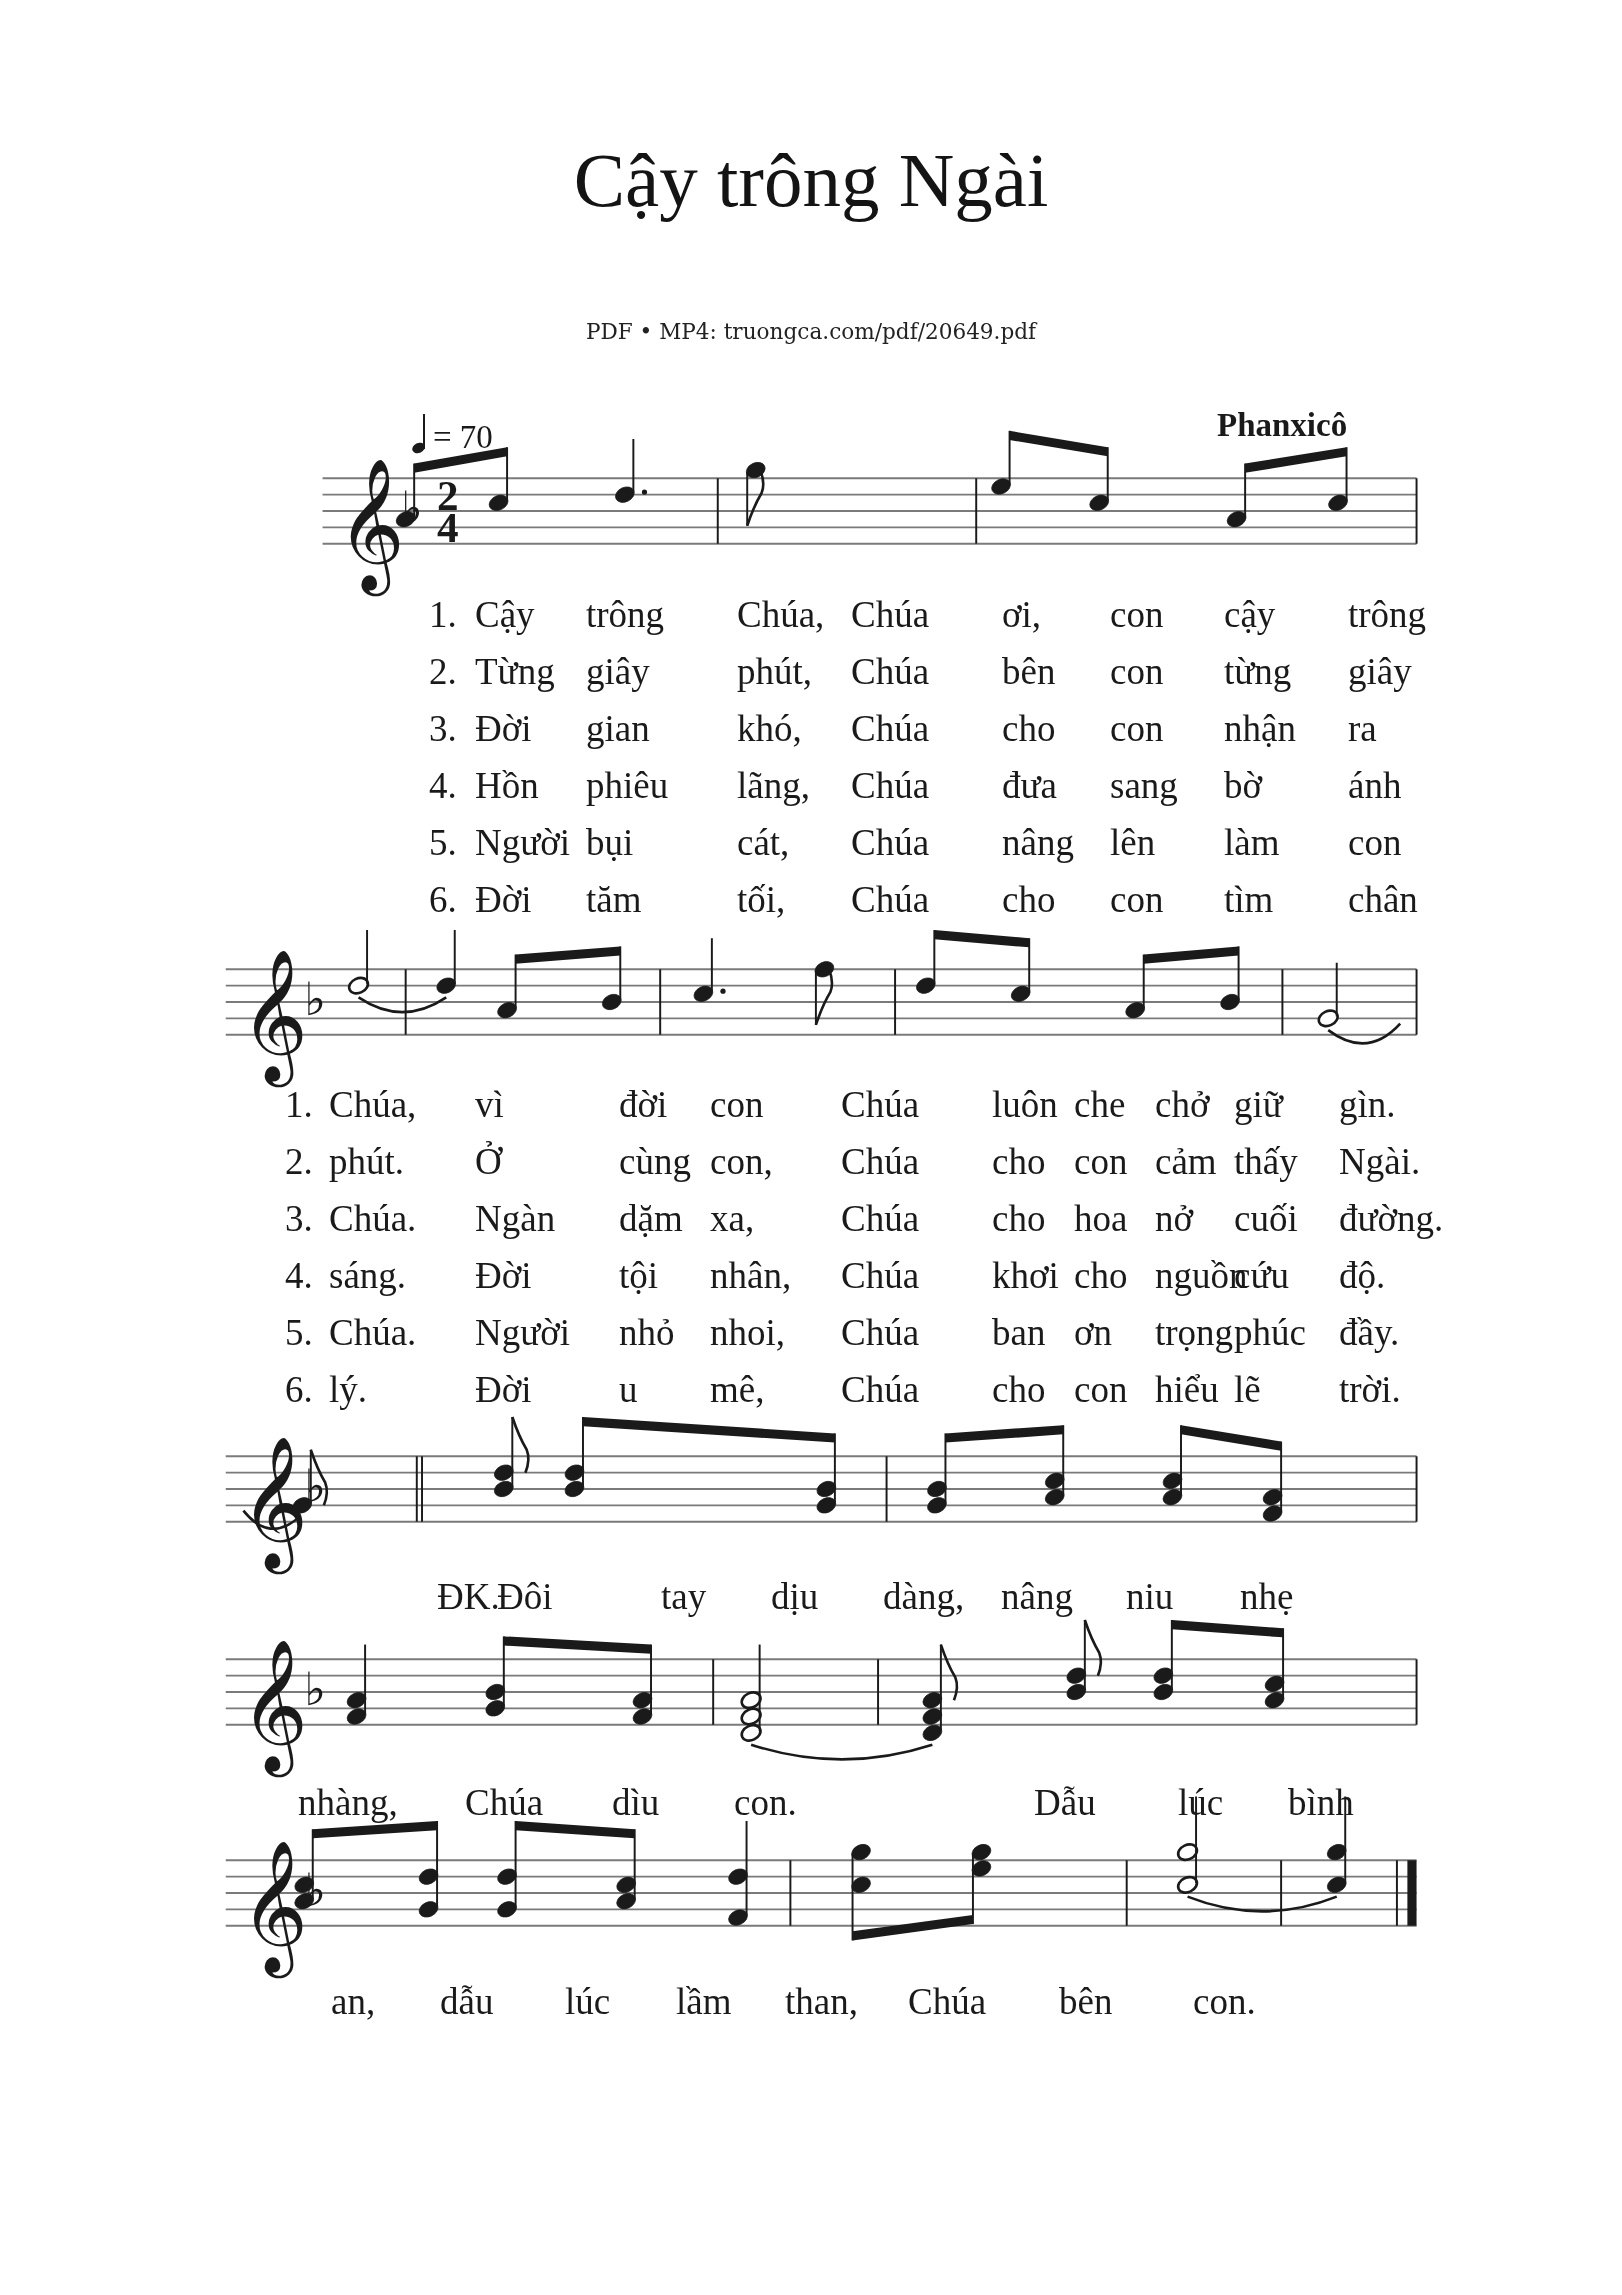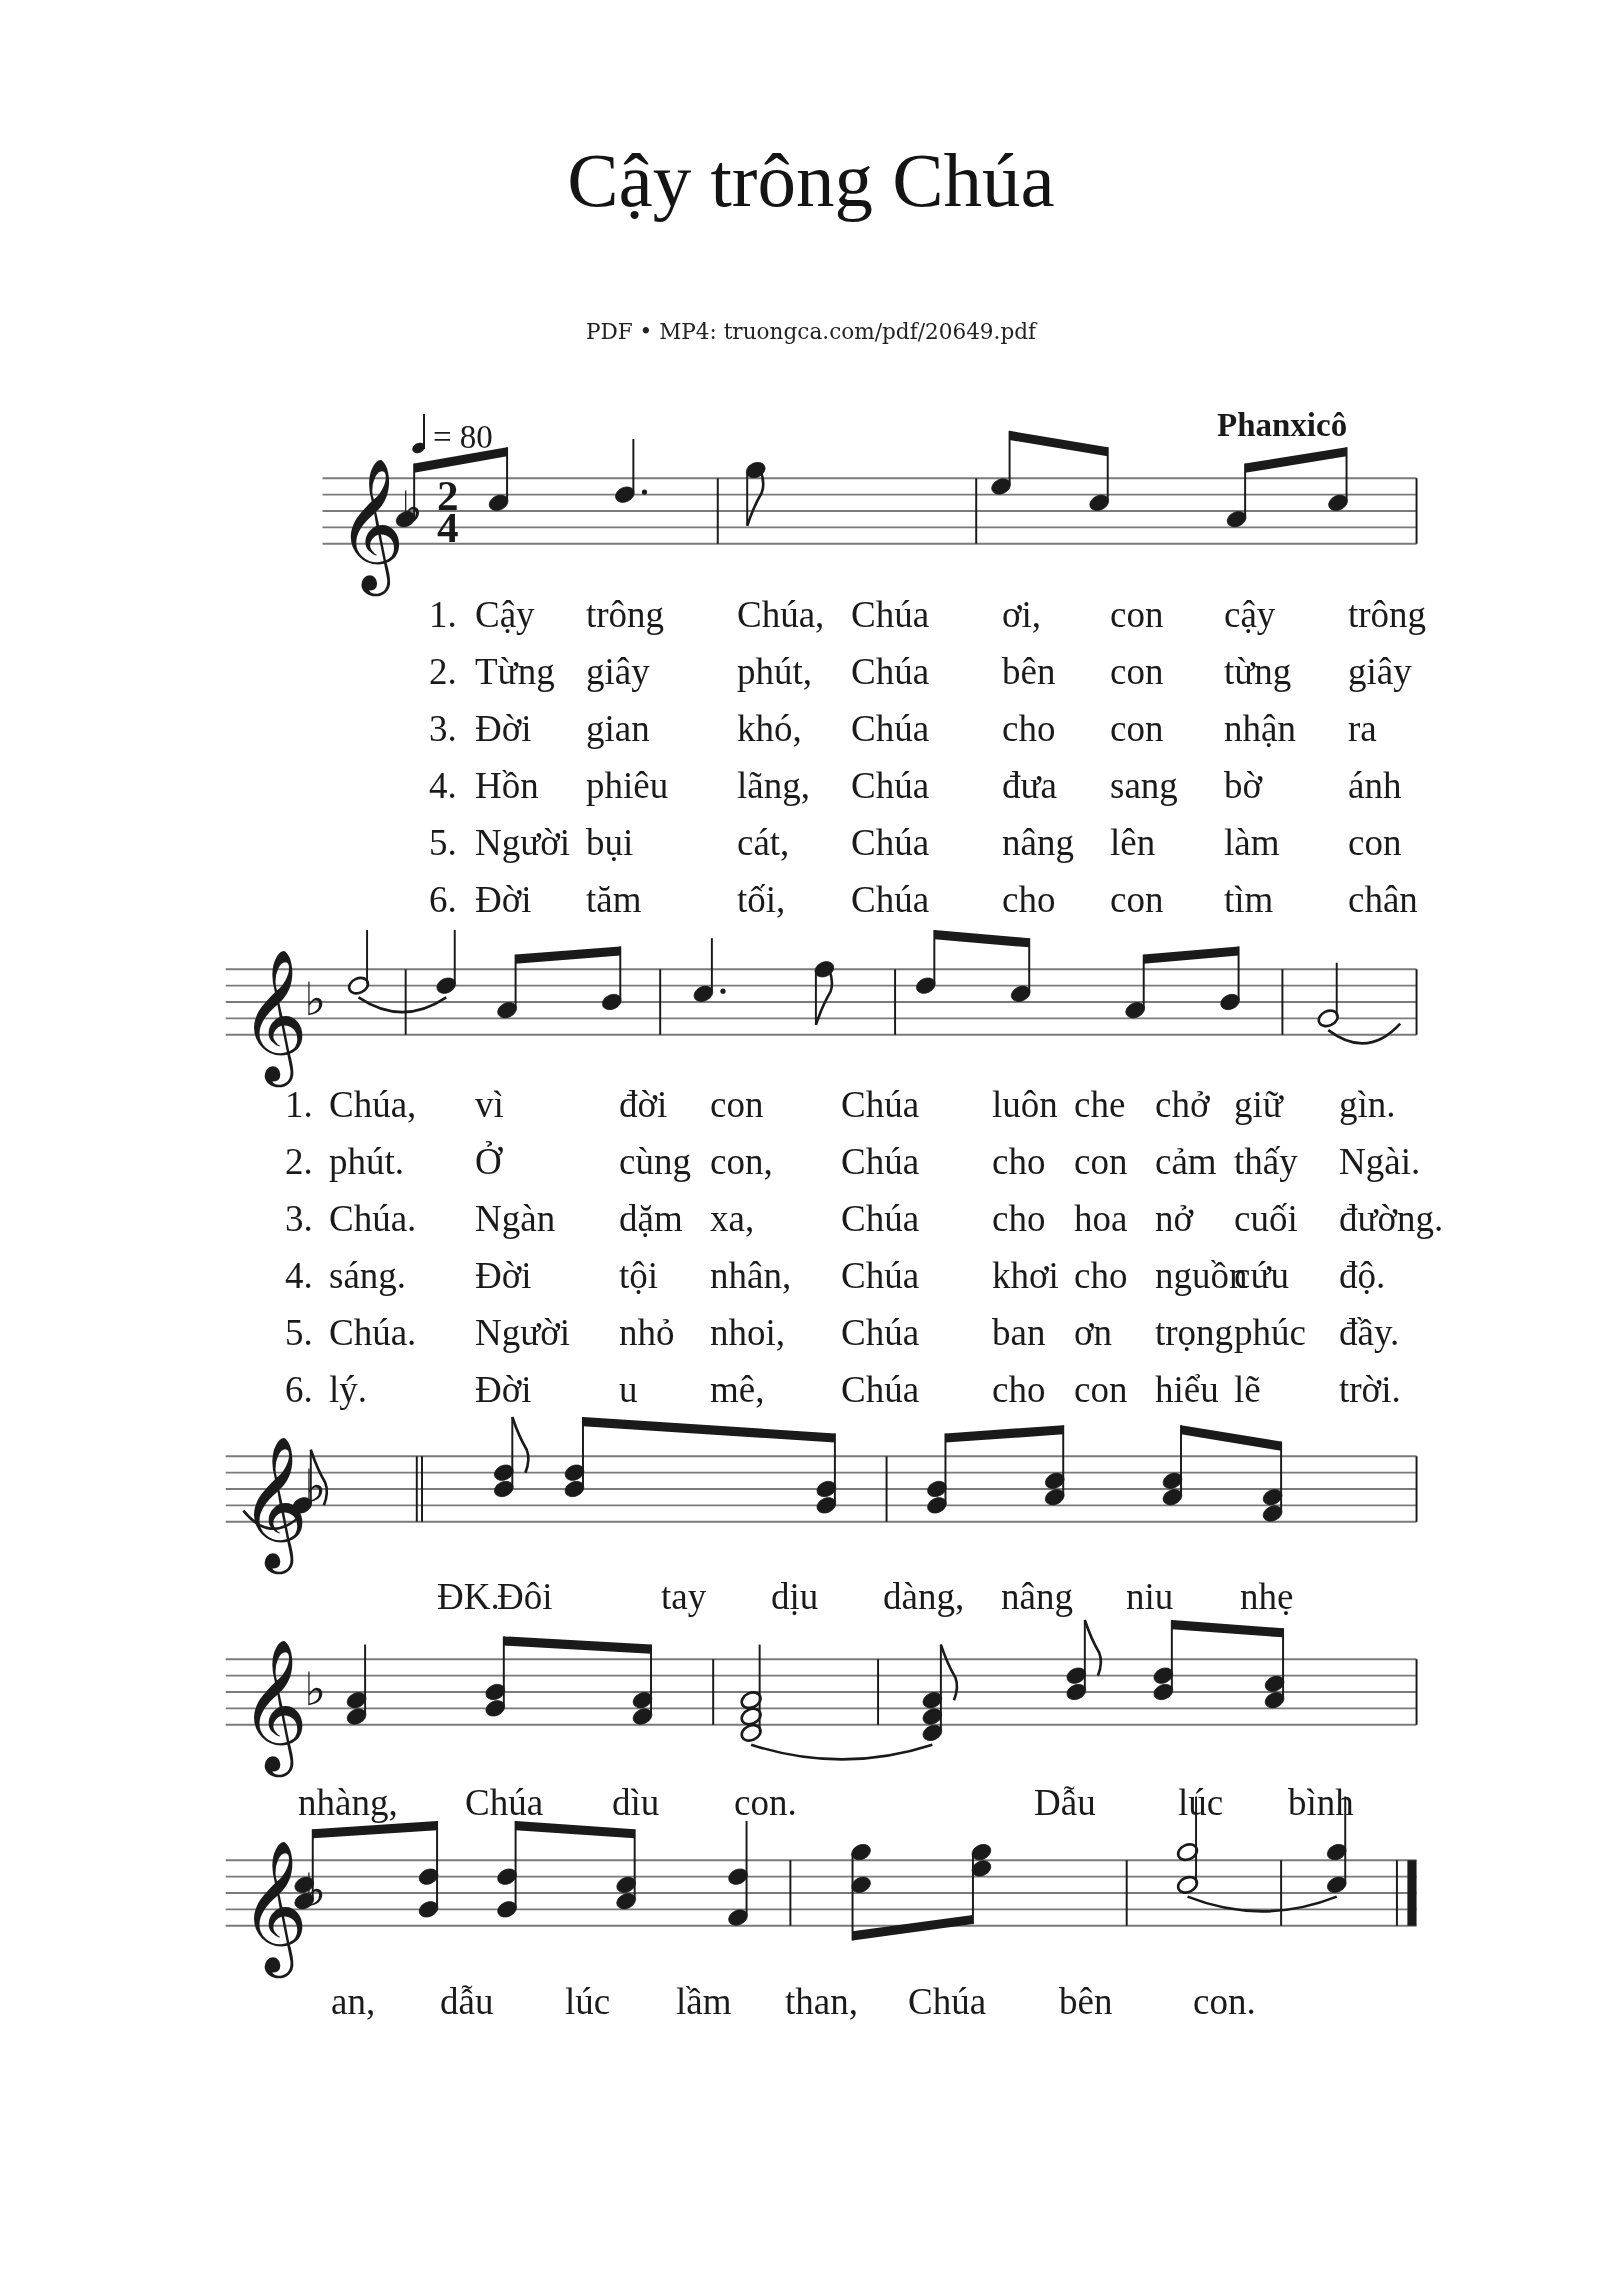--- a/index.html
+++ b/index.html
@@ -17,25 +17,25 @@
   .verse-line { height: 57px; line-height: 57px; white-space: pre; display: flex; }
   .verse-line .num { display: inline-block; }
   .verse-line .w { display: inline-block; }
   .lyric-line { position: absolute; font-size: 37px; color: #1a1a1a; white-space: pre; height: 46px; line-height: 46px; }
   .lyric-line .w { position: absolute; top: 0; white-space: nowrap; }
   svg.staff { position: absolute; overflow: visible; }
 </style>
 </head>
 <body>
 
-<div class="abs title">Cậy trông Chúa</div>
+<div class="abs title">Cậy trông Ngài</div>
 <div class="abs subtitle">PDF • MP4: truongca.com/pdf/20649.pdf</div>
 
 <div class="abs tempo">
-  <span class="qnote"></span><span>= 80</span>
+  <span class="qnote"></span><span>= 70</span>
 </div>
 <div class="abs composer">Phanxicô</div>
 
 <div id="staves">
     <svg class="staff" width="1622" height="262" viewBox="0 0 2479 400" style="left: 0px; top: 380px;">
       <line x1="493" x2="2165" y1="150" y2="150" stroke="#7a7a7a" stroke-width="3"></line>
       <line x1="493" x2="2165" y1="175" y2="175" stroke="#7a7a7a" stroke-width="3"></line>
       <line x1="493" x2="2165" y1="200" y2="200" stroke="#7a7a7a" stroke-width="3"></line>
       <line x1="493" x2="2165" y1="225" y2="225" stroke="#7a7a7a" stroke-width="3"></line>
       <line x1="493" x2="2165" y1="250" y2="250" stroke="#7a7a7a" stroke-width="3"></line>

